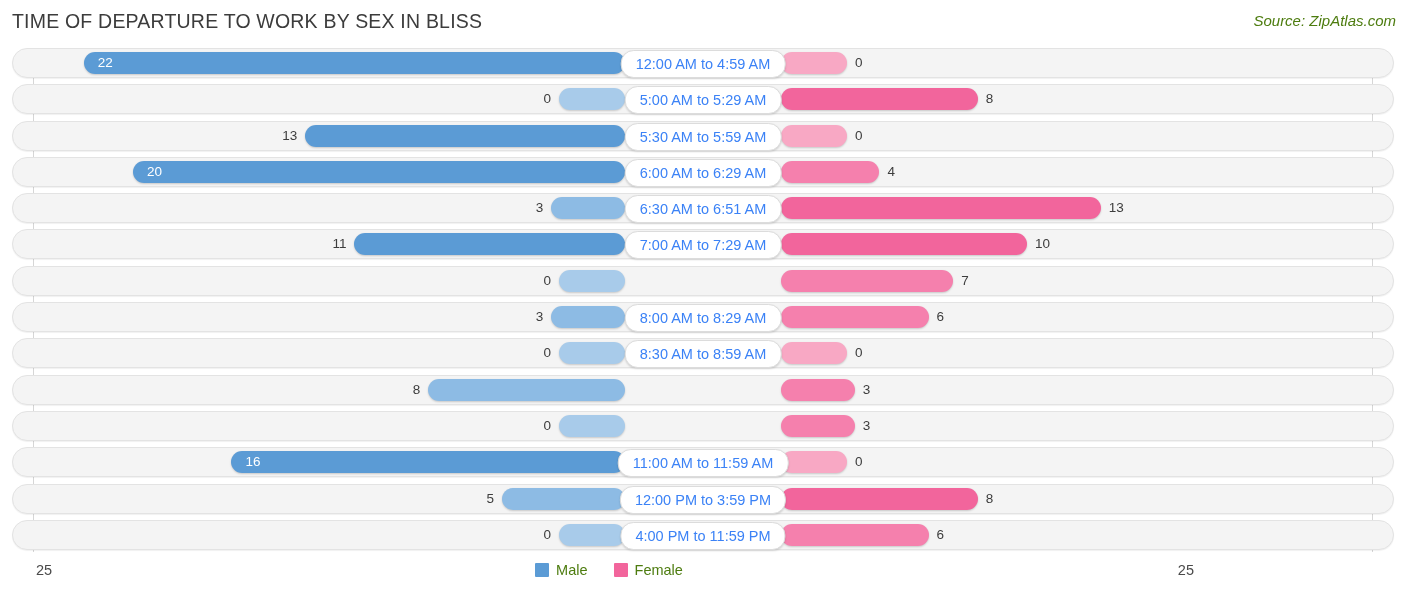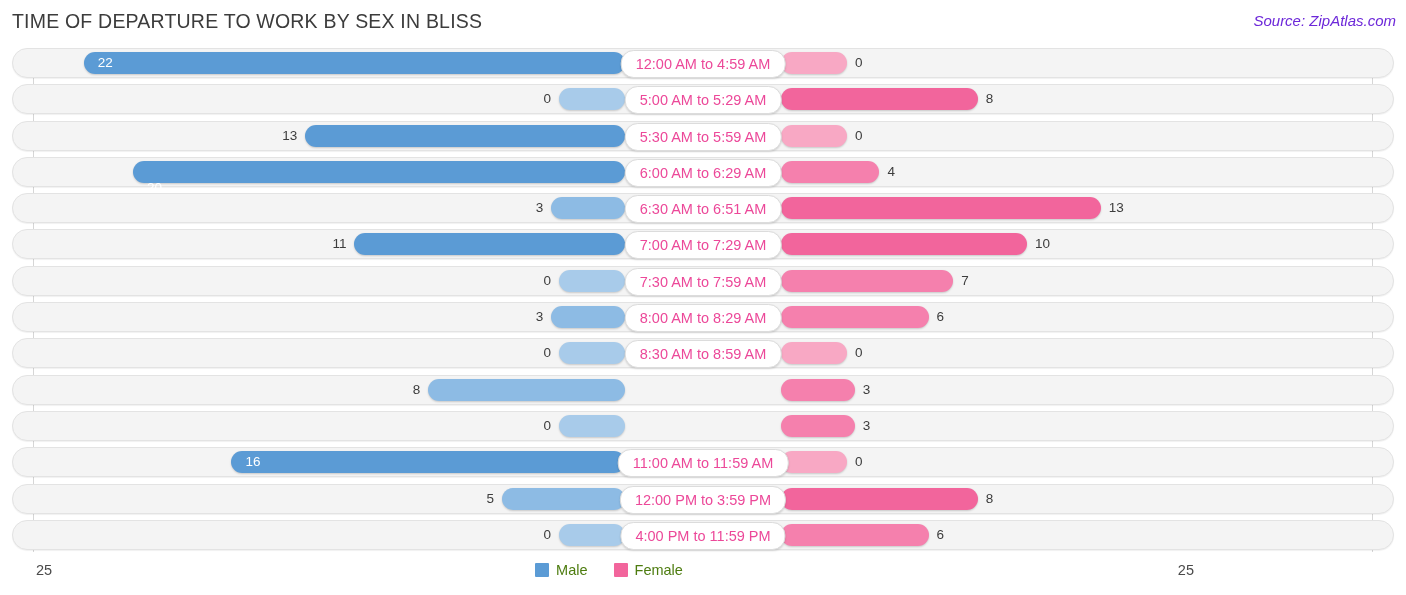--- a/index.html
+++ b/index.html
@@ -31,21 +31,21 @@
     color: #3c3c3c;
     font-weight: 400;
     white-space: nowrap;
   }
   .source {
     position: absolute;
     right: 10px;
     top: 12px;
     font-size: 15px;
     font-style: italic;
-    color: #6d28d9;
+    color: #4d7c0f;
     white-space: nowrap;
   }
 
   
   .plot {
     position: absolute;
     left: 0;
     top: 44px;
     width: 1204px;
     height: 508px;
@@ -116,21 +116,21 @@
     top: 2px;
     left: 50%;
     transform: translateX(-50%);
     height: 26px;
     line-height: 26px;
     padding: 0 14px;
     background: #ffffff;
     border: 1px solid #dcdcdc;
     border-radius: 13px;
     font-size: 14.5px;
-    color: #ec4899;
+    color: #3b82f6;
     white-space: nowrap;
     box-shadow: 0 1px 2px rgba(0,0,0,.14);
     z-index: 5;
   }
 
   
   .footer {
     position: absolute;
     left: 0;
     top: 552px;
@@ -202,21 +202,21 @@
         <div class="track"></div>
         <div class="bar bar-male" style="width: 319.8px; right: 781px; background: rgb(91, 155, 213);"></div>
         <div class="bar-val val-male-out" style="left: 255.2px; width: 42px;">13</div>
         <div class="bar bar-female" style="width: 66px; left: 781px; background: rgb(248, 168, 196);"></div>
         <div class="bar-val val-female-out" style="left: 855px;">0</div>
         <div class="pill">5:30 AM to 5:59 AM</div>
       </div>
       <div class="row">
         <div class="track"></div>
         <div class="bar bar-male" style="width: 492px; right: 781px; background: rgb(91, 155, 213);"></div>
-        <div class="bar-val val-male-in" style="left: 147px; margin-top: 16px;">20</div>
+        <div class="bar-val val-male-in" style="left: 147px;">20</div>
         <div class="bar bar-female" style="width: 98.4px; left: 781px; background: rgb(245, 128, 173);"></div>
         <div class="bar-val val-female-out" style="left: 887.4px;">4</div>
         <div class="pill">6:00 AM to 6:29 AM</div>
       </div>
       <div class="row">
         <div class="track"></div>
         <div class="bar bar-male" style="width: 73.8px; right: 781px; background: rgb(141, 187, 228);"></div>
         <div class="bar-val val-male-out" style="left: 501.2px; width: 42px;">3</div>
         <div class="bar bar-female" style="width: 319.8px; left: 781px; background: rgb(242, 101, 156);"></div>
         <div class="bar-val val-female-out" style="left: 1108.8px;">13</div>
@@ -229,21 +229,20 @@
         <div class="bar bar-female" style="width: 246px; left: 781px; background: rgb(242, 101, 156);"></div>
         <div class="bar-val val-female-out" style="left: 1035px;">10</div>
         <div class="pill">7:00 AM to 7:29 AM</div>
       </div>
       <div class="row">
         <div class="track"></div>
         <div class="bar bar-male" style="width: 66px; right: 781px; background: rgb(168, 203, 234);"></div>
         <div class="bar-val val-male-out" style="left: 509px; width: 42px;">0</div>
         <div class="bar bar-female" style="width: 172.2px; left: 781px; background: rgb(245, 128, 173);"></div>
         <div class="bar-val val-female-out" style="left: 961.2px;">7</div>
-        <div class="pill">7:30 AM to 7:59 AM</div>
       </div>
       <div class="row">
         <div class="track"></div>
         <div class="bar bar-male" style="width: 73.8px; right: 781px; background: rgb(141, 187, 228);"></div>
         <div class="bar-val val-male-out" style="left: 501.2px; width: 42px;">3</div>
         <div class="bar bar-female" style="width: 147.6px; left: 781px; background: rgb(245, 128, 173);"></div>
         <div class="bar-val val-female-out" style="left: 936.6px;">6</div>
         <div class="pill">8:00 AM to 8:29 AM</div>
       </div>
       <div class="row">

